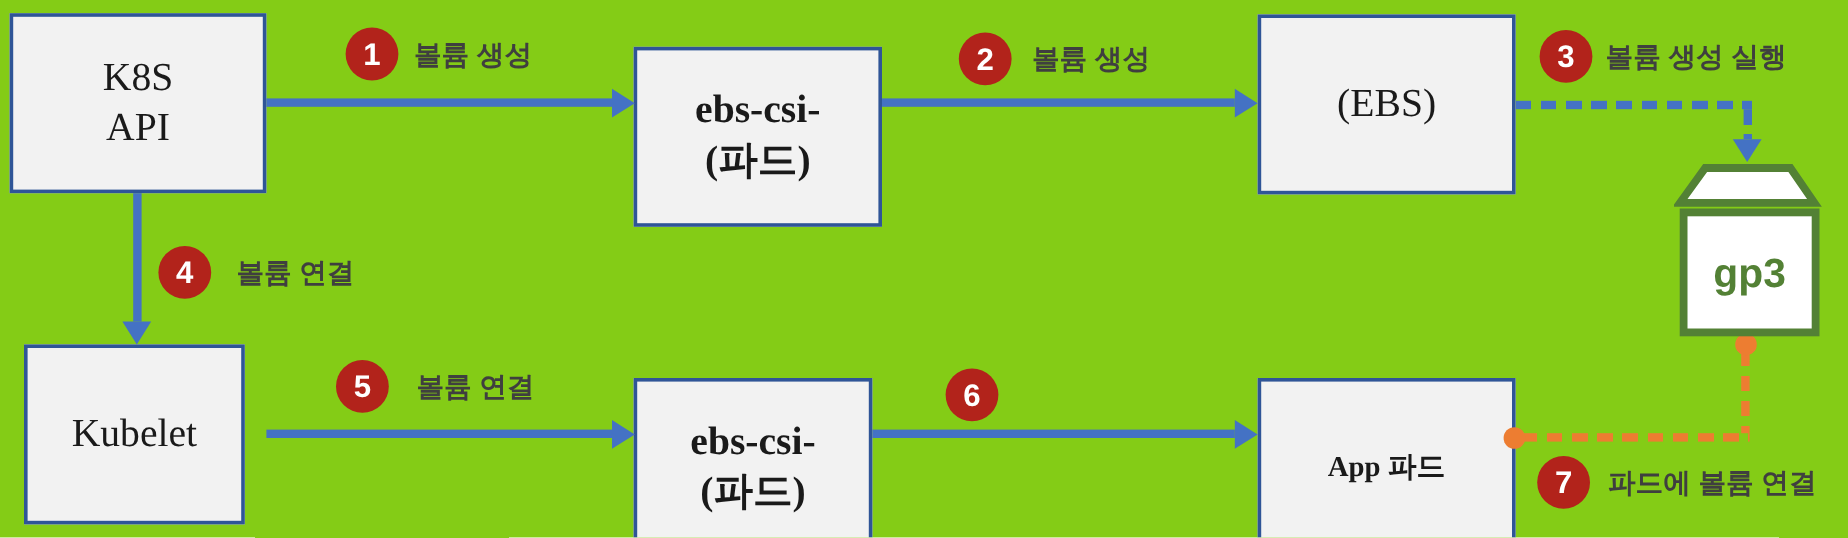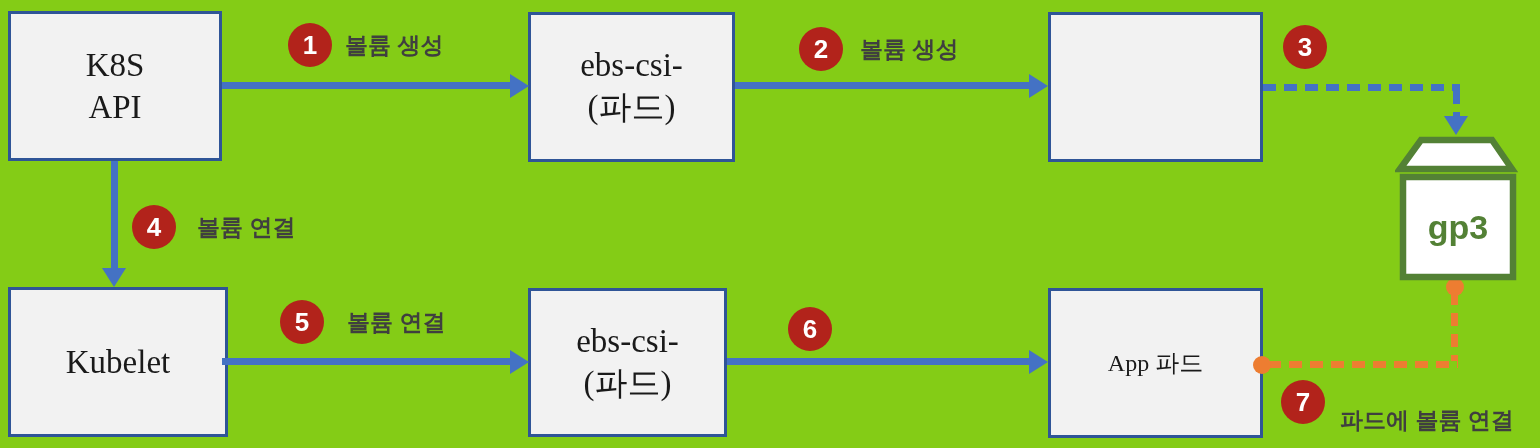--- a/index.html
+++ b/index.html
@@ -19,21 +19,21 @@
   
   .box{
     position:absolute;background:var(--box-fill);
     border:3px solid var(--box-border-blue);
     box-sizing:border-box;
     display:flex;flex-direction:column;justify-content:center;align-items:center;
     font-family:"Liberation Serif","DejaVu Serif",serif;
     color:#1a1a1a;font-size:33px;line-height:1.28;text-align:center;
   }
   .box .line{display:block;}
-  .box.bold{font-weight:400;}
+  .box.bold{font-weight:700;margin-top:27px;}
   .box.big{font-size:24px;}
   
   .hline{position:absolute;height:7px;background:var(--arrow-blue);}
   .vline{position:absolute;width:7px;background:var(--arrow-blue);}
   .ah-right{position:absolute;width:0;height:0;
     border-top:12px solid transparent;border-bottom:12px solid transparent;
     border-left:19px solid var(--arrow-blue);}
   .ah-down{position:absolute;width:0;height:0;
     border-left:12px solid transparent;border-right:12px solid transparent;
     border-top:19px solid var(--arrow-blue);}
@@ -71,23 +71,24 @@
     <span class="line">K8S</span>
     <span class="line">API</span>
   </div>
 
   <div class="box bold" style="left:528px;top:12px;width:207px;height:150px;line-height:1.26">
     <span class="line">ebs-csi-</span>
     <span class="line">(파드)</span>
   </div>
 
   <div class="box" style="left:1048px;top:12px;width:215px;height:150px">
+    <span class="line">(EBS)</span>
   </div>
 
-  <div class="box" style="left:8px;top:287px;width:220px;height:150px">
+  <div class="box" style="left:20px;top:287px;width:184px;height:150px">
     <span class="line">Kubelet</span>
   </div>
 
   <div class="box bold" style="left:528px;top:288px;width:199px;height:149px;line-height:1.26">
     <span class="line">ebs-csi-</span>
     <span class="line">(파드)</span>
   </div>
 
   <div class="box bold big" style="left:1048px;top:288px;width:215px;height:150px">
     <span class="line">App 파드</span>
@@ -117,31 +118,32 @@
   <div class="dot-orange" style="left:1253px;top:356px"></div>
   <div class="dot-orange" style="left:1446px;top:278px"></div>
 
   <div class="step-circle" style="left:288px;top:23px">1</div>
   <div class="step-label" style="left:345px;top:30px">볼륨 생성</div>
 
   <div class="step-circle" style="left:799px;top:27px">2</div>
   <div class="step-label" style="left:860px;top:34px">볼륨 생성</div>
 
   <div class="step-circle" style="left:1283px;top:25px">3</div>
+  <div class="step-label" style="left:1338px;top:32px">볼륨 생성 실행</div>
 
   <div class="step-circle" style="left:132px;top:205px">4</div>
   <div class="step-label" style="left:197px;top:212px">볼륨 연결</div>
 
   <div class="step-circle" style="left:280px;top:300px">5</div>
   <div class="step-label" style="left:347px;top:307px">볼륨 연결</div>
 
   <div class="step-circle" style="left:788px;top:307px">6</div>
 
   <div class="step-circle" style="left:1281px;top:380px">7</div>
-  <div class="step-label" style="left:1340px;top:405px">파드에 볼륨 연결</div>
+  <div class="step-label" style="left:1340px;top:387px">파드에 볼륨 연결</div>
 
   <svg class="gp3-svg" width="125" height="146" viewBox="0 0 125 146">
     <polygon points="26,4 97,4 117,33 5,33" fill="#ffffff" stroke="#538135" stroke-width="6.5"></polygon>
     <rect x="8" y="41" width="110" height="100" fill="#ffffff" stroke="#538135" stroke-width="6.5"></rect>
     <text x="63" y="103" text-anchor="middle" font-size="34" font-weight="600" font-family="Liberation Sans, sans-serif" fill="#538135">gp3</text>
   </svg>
 
 </div>
 
 </body></html>

